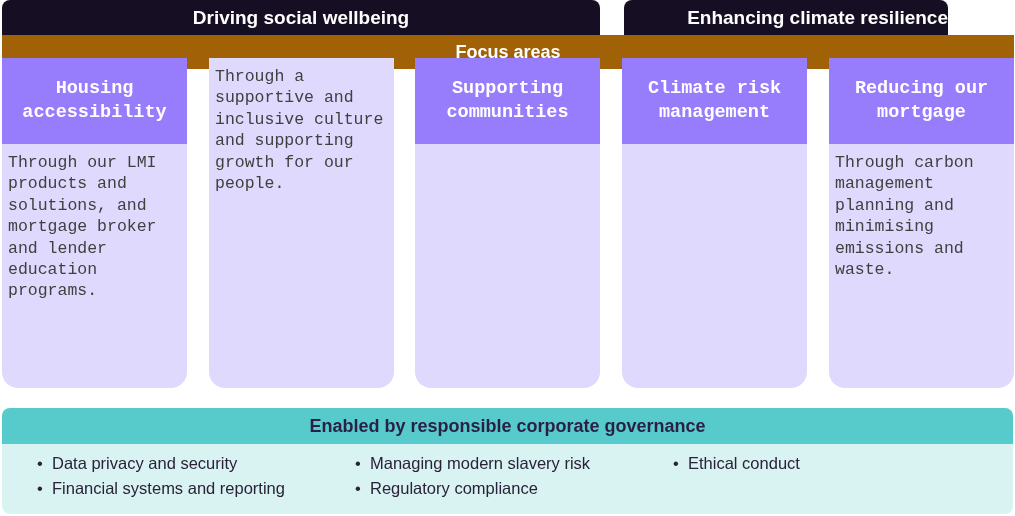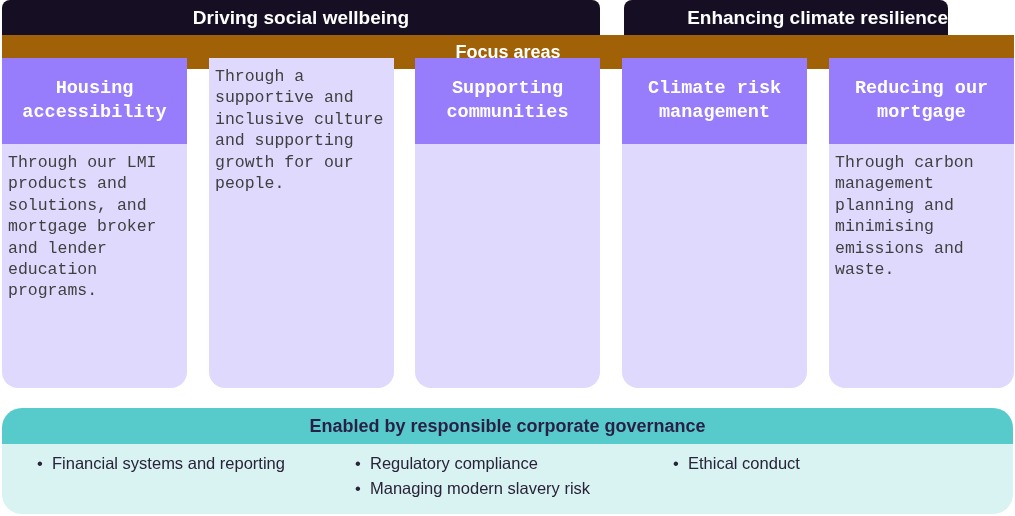--- a/index.html
+++ b/index.html
@@ -12,21 +12,21 @@
   .pillar-climate { left: 624px; width: 324px; justify-content: flex-end; }
 
   .focus-band { position: absolute; top: 35px; left: 2px; width: 1012px; height: 34px; background: #a16207;
     color: #ffffff; font-size: 18px; font-weight: bold; display: flex; align-items: center; justify-content: center; }
 
   .card { position: absolute; top: 58px; width: 185px; height: 330px; background: #dfd9fd; border-radius: 0 0 16px 16px; overflow: hidden; font-family: Liberation Mono, monospace; }
   .card-head { height: 86px; background: #977dfb; color: #ffffff; font-size: 18.5px; font-weight: bold;
     display: flex; align-items: center; justify-content: center; text-align: center; line-height: 24px; padding: 0 6px; }
   .card-body { padding: 8px 6px 0 6px; text-align: left; color: #404040; font-size: 16.5px; line-height: 21.4px; }
 
-  .gov { position: absolute; top: 408px; left: 2px; width: 1011px; height: 106px; border-radius: 20px; overflow: hidden; background: #d8f3f2; }
+  .gov { position: absolute; top: 408px; left: 2px; width: 1011px; height: 106px; border-radius: 8px; overflow: hidden; background: #d8f3f2; }
   .gov-head { height: 36px; background: #57cbcb; color: #2a1f45; font-size: 18px; font-weight: bold;
     display: flex; align-items: center; justify-content: center; }
   .gov-cols { display: flex; padding-top: 7px; }
   .gov-col { list-style: none; color: #2a2238; font-size: 16.5px; line-height: 25px; }
   .gov-col li::before { content: "•"; display: inline-block; width: 15px; }
   .gov-col-1 { margin-left: 35px; width: 318px; }
   .gov-col-2 { width: 318px; }
   .gov-col-3 { width: 300px; }
 </style>
 </head>
@@ -58,23 +58,24 @@
 </div>
 <div class="card" style="left:829px;">
   <div class="card-head">Reducing our mortgage</div>
   <div class="card-body">Through carbon management planning and minimising emissions and waste.</div>
 </div>
 
 <div class="gov">
   <div class="gov-head">Enabled by responsible corporate governance</div>
   <div class="gov-cols">
     <ul class="gov-col gov-col-1">
+      <li>Data privacy and security</li>
       <li>Financial systems and reporting</li>
     </ul>
     <ul class="gov-col gov-col-2">
+      <li>Managing modern slavery risk</li>
       <li>Regulatory compliance</li>
-      <li>Managing modern slavery risk</li>
     </ul>
     <ul class="gov-col gov-col-3">
       <li>Ethical conduct</li>
     </ul>
   </div>
 </div>
 
 </body></html>

